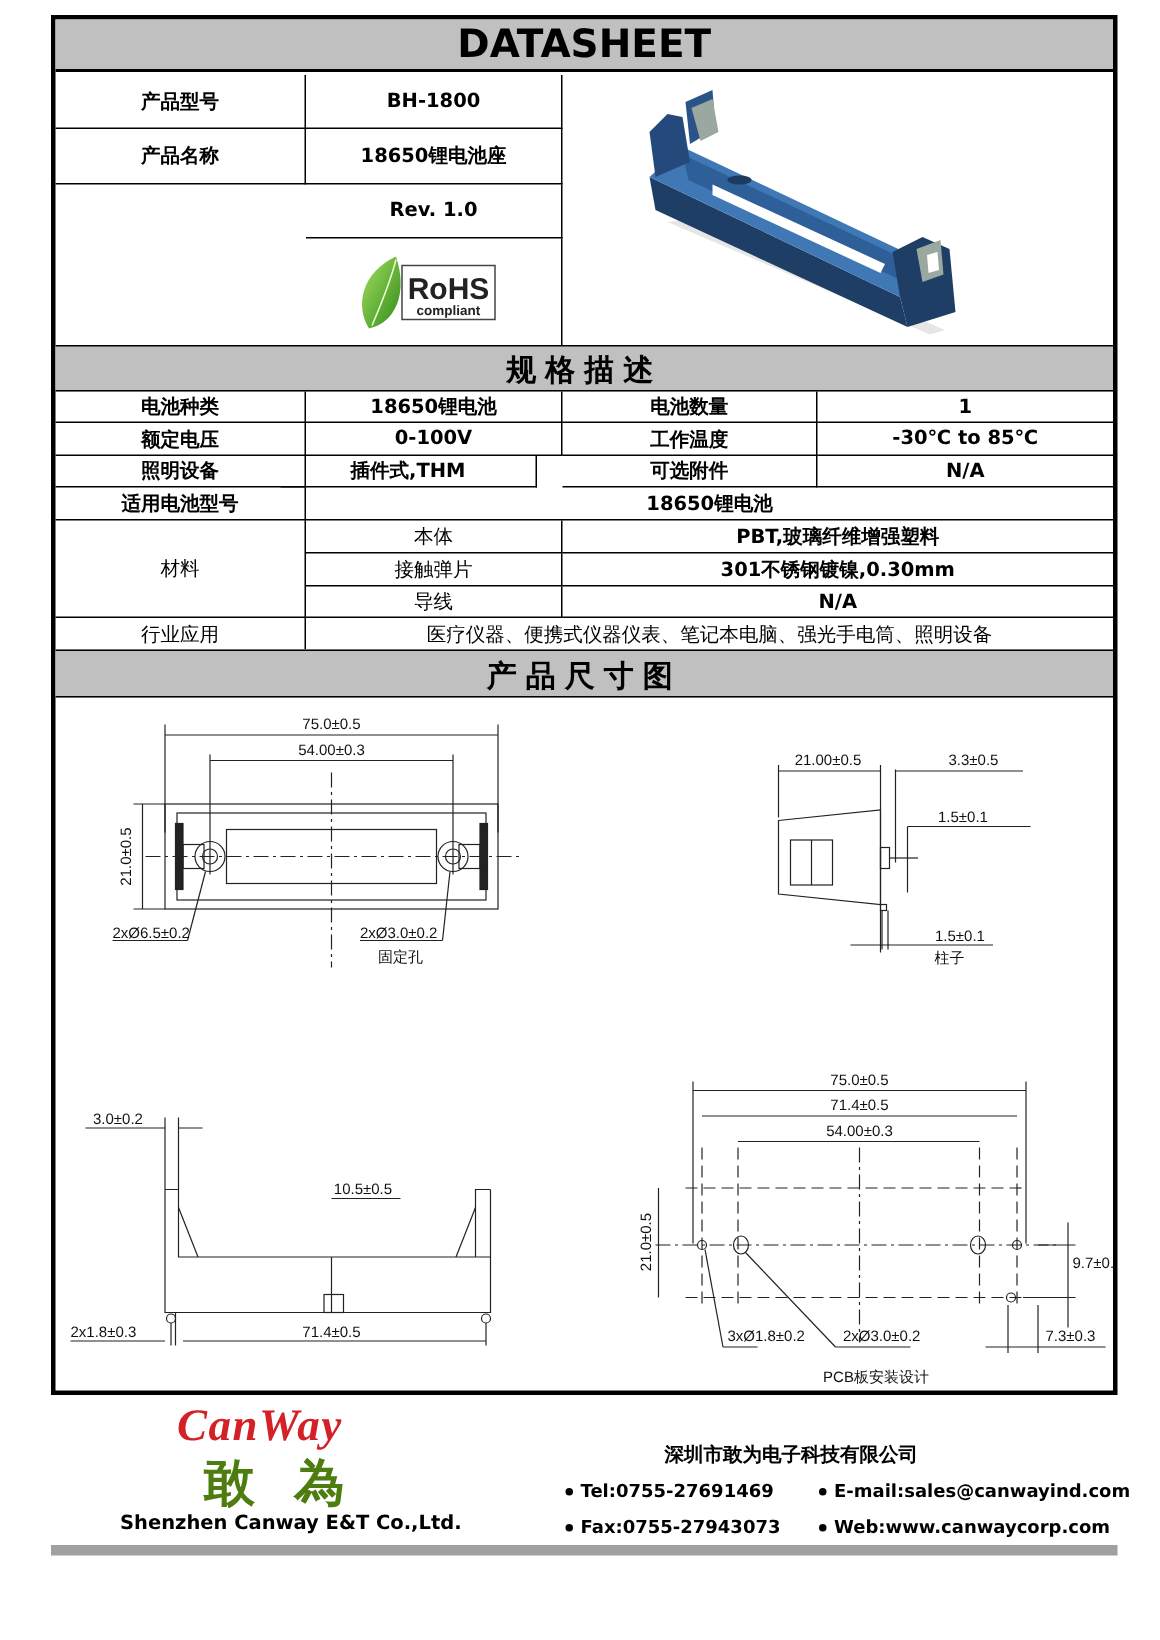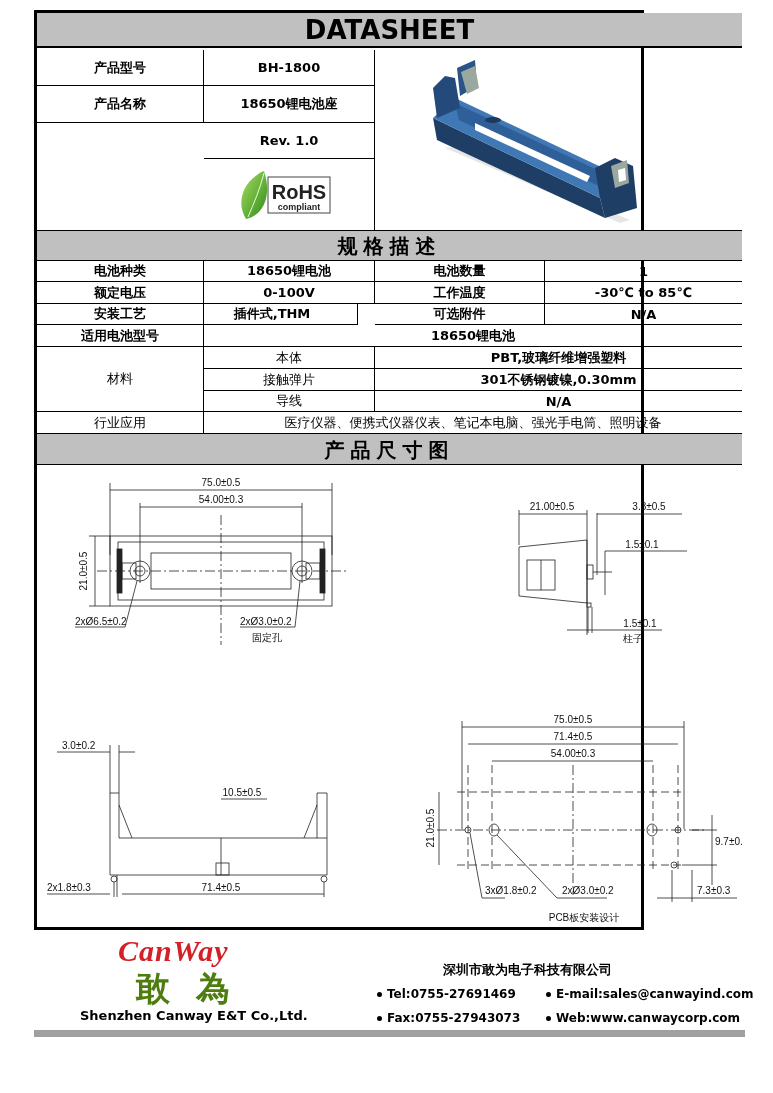--- a/index.html
+++ b/index.html
@@ -1,17 +1,17 @@
 <!DOCTYPE html>
 <html><head>
 <meta charset="utf-8">
 <style>
   * { box-sizing: border-box; margin: 0; padding: 0; }
   body { width: 773px; height: 1093px; background: #fff; font-family: "DejaVu Sans", "Liberation Sans", sans-serif; position: relative; overflow: hidden; color: #000; }
-  .sheet { position: absolute; left: 34px; top: 10px; width: 610px; height: 920px; border: 3px solid #000; background: #fff; }
+  .sheet { position: absolute; left: 34px; top: 10px; width: 711px; height: 920px; border: 3px solid #000; background: #fff; }
   .band { position: absolute; left: 0; width: 705px; background: #c0c0c0; text-align: center; font-weight: bold; border-bottom: 1px solid #000; }
   .band.title { top: 0; height: 35px; line-height: 34px; font-size: 26px; letter-spacing: 0; border-bottom: 2px solid #000; }
   .band.spec { top: 217px; height: 31px; line-height: 30px; font-size: 20px; letter-spacing: 6px; border-top: 1px solid #000; }
   .band.dim { top: 420px; height: 32px; line-height: 32px; font-size: 20px; letter-spacing: 6px; border-top: 1px solid #000; }
   .cell { position: absolute; display: flex; align-items: center; justify-content: center; font-size: 13px; font-weight: bold; border-right: 1px solid #000; border-bottom: 1px solid #000; text-align: center; white-space: nowrap; }
   .cell.noR { border-right: none; }
   .product-img { position: absolute; left: 338px; top: 35px; width: 367px; height: 182px; }
   .drawing { position: absolute; left: 0; top: 452px; width: 705px; height: 462px; }
   .drawing text { font-family: "Liberation Sans", sans-serif; font-size: 10px; fill: #111; }
   .logo-en { position: absolute; left: 118px; top: 934px; font-family: "Liberation Serif", serif; font-style: italic; font-weight: bold; font-size: 30px; color: #d42027; letter-spacing: 1px; }
@@ -71,21 +71,21 @@
   <div class="cell" style="left:0;top:248px;width:167px;height:21px;">电池种类</div>
   <div class="cell" style="left:167px;top:248px;width:171px;height:21px;">18650锂电池</div>
   <div class="cell" style="left:338px;top:248px;width:170px;height:21px;">电池数量</div>
   <div class="cell noR" style="left:508px;top:248px;width:197px;height:21px;">1</div>
 
   <div class="cell" style="left:0;top:269px;width:167px;height:22px;">额定电压</div>
   <div class="cell" style="left:167px;top:269px;width:171px;height:22px;">0-100V</div>
   <div class="cell" style="left:338px;top:269px;width:170px;height:22px;">工作温度</div>
   <div class="cell noR" style="left:508px;top:269px;width:197px;height:22px;">-30℃ to 85℃</div>
 
-  <div class="cell" style="left:0;top:291px;width:167px;height:21px;">安装工艺</div>
+  <div class="cell" style="left:0;top:291px;width:167px;height:21px;">照明设备</div>
   <div class="cell" style="left:150px;top:291px;width:171px;height:21px;text-align:center;">插件式,THM</div>
   <div class="cell" style="left:338px;top:291px;width:170px;height:21px;">可选附件</div>
   <div class="cell noR" style="left:508px;top:291px;width:197px;height:21px;">N/A</div>
 
   <div class="cell" style="left:0;top:312px;width:167px;height:22px;">适用电池型号</div>
   <div class="cell noR" style="left:167px;top:312px;width:538px;height:22px;">18650锂电池</div>
 
   <div class="cell" style="left:167px;top:334px;width:171px;height:22px;font-weight:normal;">本体</div>
   <div class="cell" style="left:0;top:334px;width:167px;height:65px;font-weight:normal;">材料</div>
   <div class="cell noR" style="left:338px;top:334px;width:367px;height:22px;">PBT,玻璃纤维增强塑料</div>

